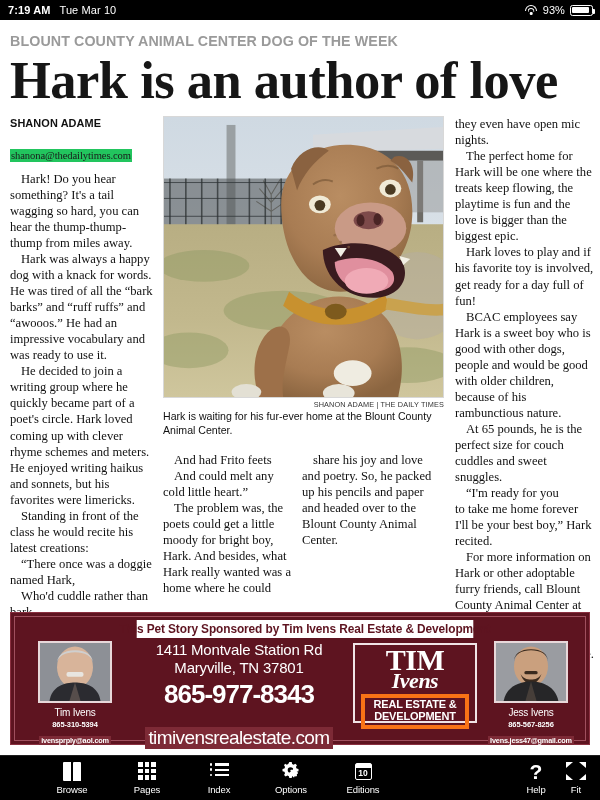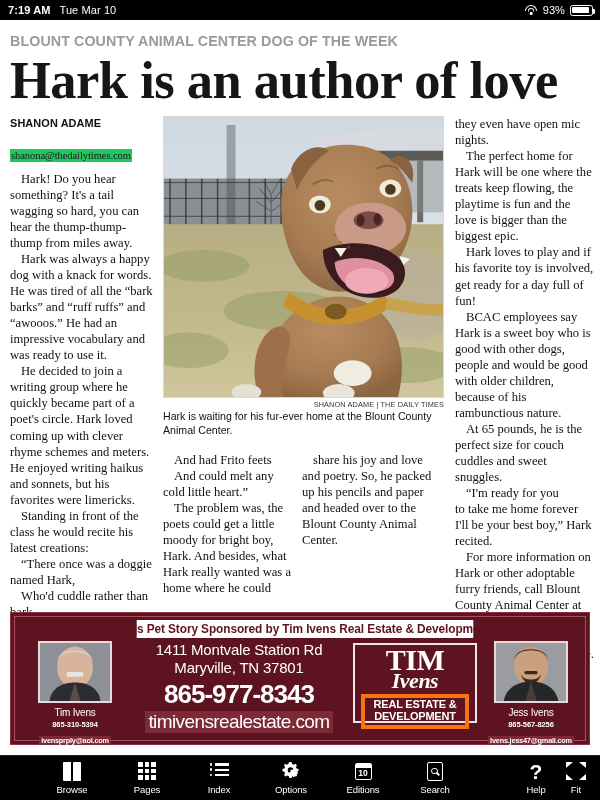--- a/index.html
+++ b/index.html
@@ -264,21 +264,21 @@
   .ad-bigphone {
     font-family: "Liberation Sans", sans-serif;
     font-weight: bold;
     font-size: 26px;
     margin-top: 3px;
     letter-spacing: -1px;
   }
   .ad-web {
     font-family: "Liberation Sans", sans-serif;
     font-size: 19px;
-    margin-top: 1px;
+    margin-top: 17px;
     background: #7d2a36;
     display: inline-block;
     padding: 0 3px;
     letter-spacing: -.6px;
   }
 
   .logo {
     position: absolute;
     left: 338px; top: 26px;
     width: 124px; height: 80px;
@@ -694,28 +694,20 @@
       <div class="tb-label">Options</div>
     </div>
 
     <div class="tb-item" style="left:327px;">
       <div class="tb-icon">
         <span class="cal">10</span>
       </div>
       <div class="tb-label">Editions</div>
     </div>
 
-    <div class="tb-item" style="left:399px;">
-      <div class="tb-icon">
-        <span class="doc">
-            <span class="mag"></span>
-          </span>
-      </div>
-      <div class="tb-label">Search</div>
-    </div>
 
     <div class="tb-item" style="left:500px;">
       <div class="tb-icon">
         <span class="qmark">?</span>
       </div>
       <div class="tb-label">Help</div>
     </div>
 
     <div class="tb-item" style="left:540px;">
       <div class="tb-icon">

